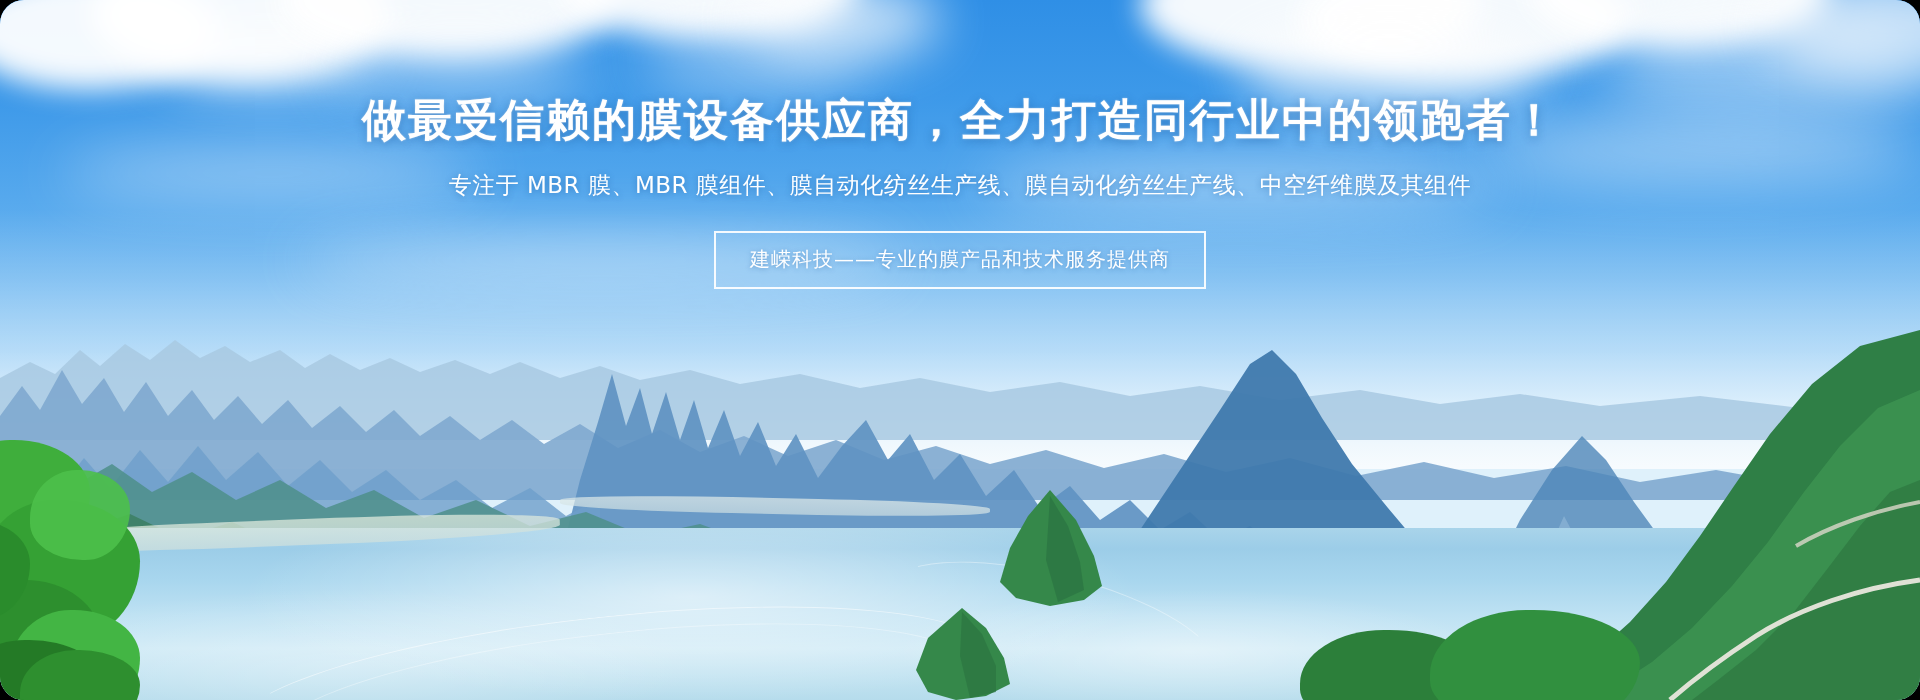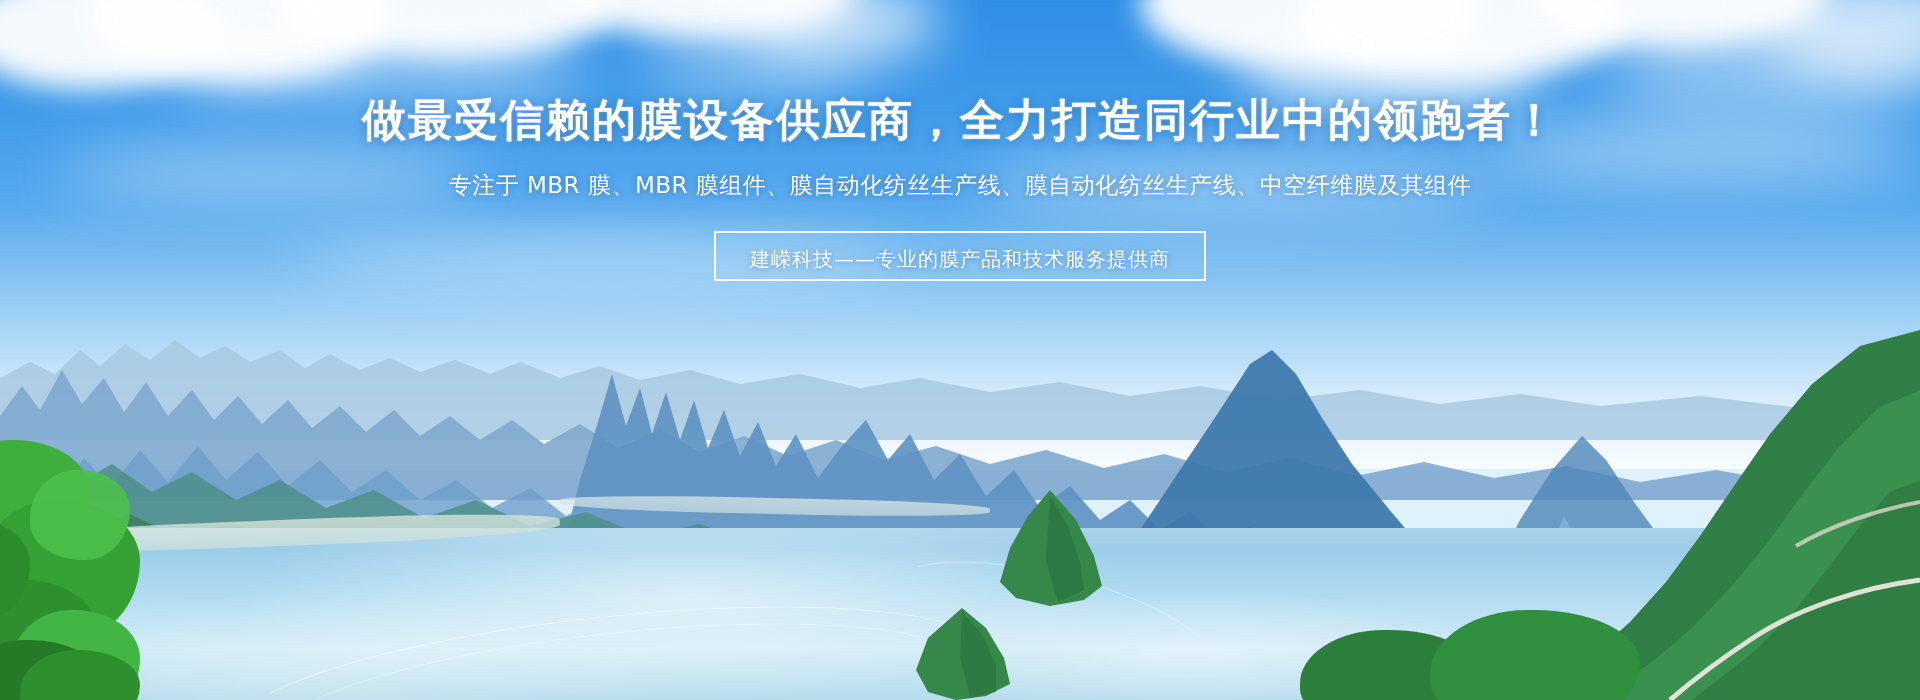--- a/index.html
+++ b/index.html
@@ -5,20 +5,21 @@
 <style>
   html,body{margin:0;padding:0;background:#000;}
   body{font-family:"Liberation Sans","DejaVu Sans",sans-serif;}
 
   .banner{
     position:relative;
     width:1920px;
     height:700px;
     overflow:hidden;
     background:#3b9ae8;
+    border-radius:24px;
   }
 
   
   .sky{
     position:absolute; inset:0;
     background:linear-gradient(180deg,
       #2f8fe6 0%,
       #3d99e9 14%,
       #55a8ed 28%,
       #6fb7f0 40%,
@@ -93,21 +94,21 @@
     font-weight:normal;
     color:#ffffff;
     letter-spacing:.5px;
     text-shadow:0 1px 6px rgba(20,80,150,.45);
     white-space:nowrap;
   }
   .tagwrap{margin-top:30px;display:flex;justify-content:center;}
   .tagbox{
     display:inline-block;
     border:2px solid rgba(255,255,255,.92);
-    padding:13px 34px 6px 34px;
+    padding:13px 34px 14px 34px;
     font-family:"DejaVu Sans","Liberation Sans",sans-serif;
     font-size:20px;
     color:#ffffff;
     letter-spacing:1px;
     text-shadow:0 1px 5px rgba(20,80,150,.4);
     white-space:nowrap;
     background:rgba(255,255,255,.04);
   }
 </style>
 </head>

